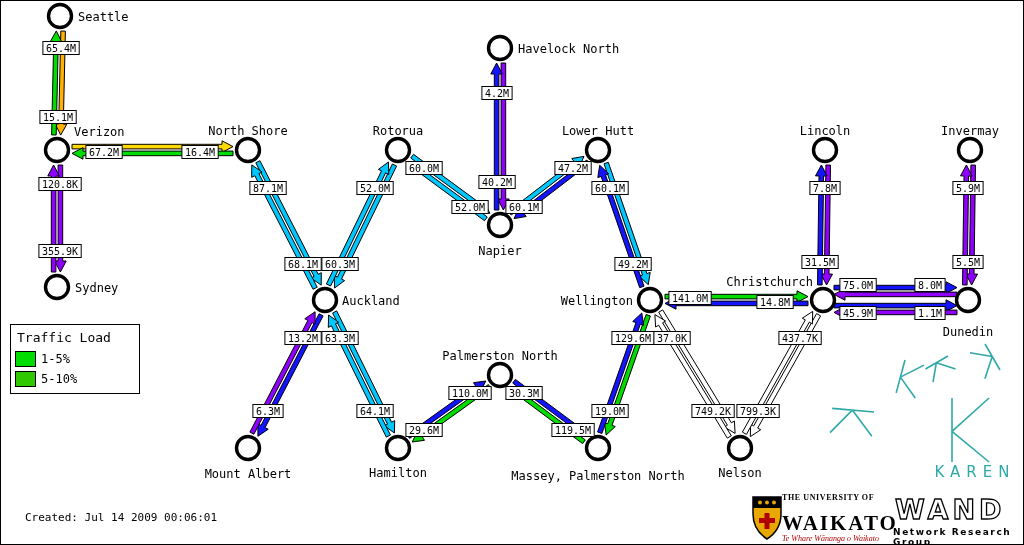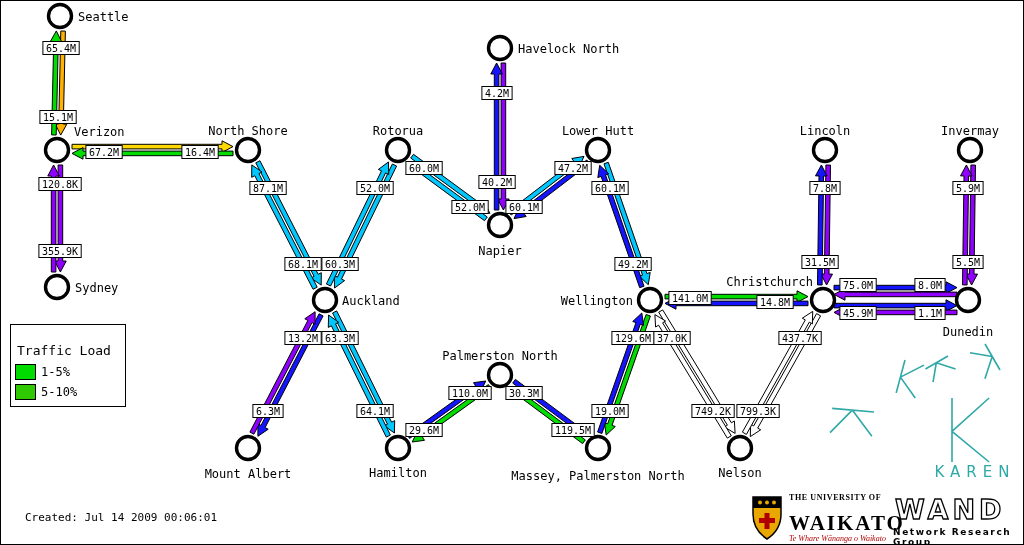--- a/index.html
+++ b/index.html
@@ -2,30 +2,30 @@
 <html><head>
 <meta charset="utf-8">
 <style>
   html,body{margin:0;padding:0;}
   body{width:1024px;height:545px;position:relative;background:#fff;overflow:hidden;
        font-family:"DejaVu Sans Mono",monospace;}
   #map{position:absolute;left:0;top:0;}
   .node-label{font:12px "DejaVu Sans Mono",monospace;fill:#000;
               paint-order:stroke;stroke:#fff;stroke-width:3px;stroke-linejoin:round;}
   .traffic-text{font:10px "DejaVu Sans Mono",monospace;fill:#000;}
-  .legend{position:absolute;left:10px;top:324px;width:116px;box-sizing:border-box;
-          border:1px solid #000;background:#fff;padding:16px 0 4px 4px;}
+  .legend{position:absolute;left:10px;top:324px;width:130px;box-sizing:border-box;
+          border:1px solid #000;background:#fff;padding:3px 0 4px 4px;}
   .legend-title{font-size:13px;padding:2px 0 4px 2px;}
   .legend-row{display:flex;align-items:center;height:20px;}
   .legend-swatch{display:inline-block;width:21px;height:16px;border:1px solid #000;
                  margin-right:5px;box-sizing:border-box;}
   .legend-label{font-size:12px;}
   .created{position:absolute;left:6px;top:511px;font-size:11px;color:#000;margin-left:19px;}
   .border{position:absolute;inset:0;border:1px solid #000;pointer-events:none;}
-  .waikato{position:absolute;left:752px;top:493px;display:flex;align-items:center;gap:7px;}
+  .waikato{position:absolute;left:752px;top:493px;display:flex;align-items:center;}
   .wk-top{font-family:"Liberation Serif",serif;font-weight:bold;font-size:8px;letter-spacing:.6px;}
   .wk-main{font-family:"Liberation Serif",serif;font-weight:bold;font-size:21px;
            letter-spacing:2px;line-height:21px;margin-top:11px;}
   .wk-motto{font-family:"Liberation Serif",serif;font-style:italic;font-size:8px;color:#b00000;}
   .wand{position:absolute;left:893px;top:494px;}
   .wand-word{font:bold 27px "DejaVu Sans",sans-serif;fill:#fff;stroke:#000;
              stroke-width:1.3px;letter-spacing:4px;}
   .wand-sub{font:bold 9px "DejaVu Sans",sans-serif;letter-spacing:1.6px;margin-top:-3px;}
   #karen-text{font:15px "DejaVu Sans",sans-serif;letter-spacing:6px;}
 </style>

